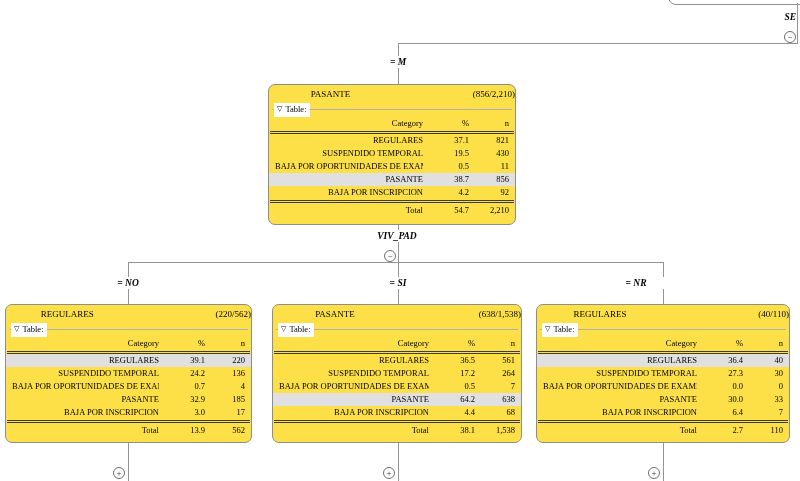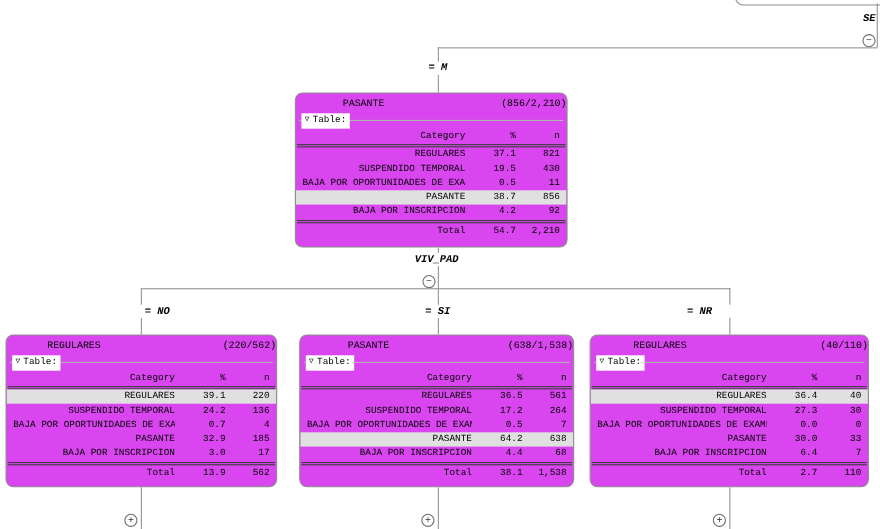--- a/index.html
+++ b/index.html
@@ -1,38 +1,38 @@
 <!DOCTYPE html>
 <html><head>
 <meta charset="utf-8">
 <style>
   html,body{margin:0;padding:0;background:#fff;}
   #canvas{
     position:relative;width:800px;height:481px;overflow:hidden;background:#ffffff;
-    font-family:Liberation Mono, monospace;color:#000;
+    font-family:Liberation Serif, serif;color:#000;
   }
   
   .vline{position:absolute;width:1px;background:#949494;}
   .hline{position:absolute;height:1px;background:#949494;}
   
   .parentbox{position:absolute;border:1px solid #909090;border-radius:8px;background:#fff;}
   
   .varlabel{
     position:absolute;font-size:9.5px;font-weight:bold;font-style:italic;
     text-align:center;background:#fff;line-height:12px;white-space:nowrap;
   }
   
   .circle{
     position:absolute;width:12px;height:12px;border:1px solid #6f6f6f;border-radius:50%;
     background:#fff;font-size:9px;line-height:11px;text-align:center;color:#333;
     box-sizing:border-box;cursor:pointer;
   }
   
   .node{
-    position:absolute;border:1px solid #8d8d8d;border-radius:7px;background:#d946ef;
+    position:absolute;border:1px solid #8d8d8d;border-radius:7px;background:#fde047;
     box-sizing:border-box;overflow:hidden;
   }
   .ntitle{display:flex;height:18px;align-items:center;font-size:9px;}
   .nt-name{flex:1;text-align:center;}
   .nt-count{flex:1;text-align:right;}
   .legend{position:relative;height:13px;margin:0 1px;}
   .legend::before{content:"";position:absolute;left:2px;right:2px;top:6px;border-top:1px solid #b2b2b2;}
   .legend-label{
     position:absolute;left:4px;top:0;background:#fff;padding:0 3px;font-size:8.5px;line-height:13px;
   }
@@ -107,21 +107,21 @@
     </div>
   </div>
 
   <div class="vline" style="left:398px;top:225px;height:37px;"></div>
   <div class="varlabel" style="left:357px;top:230px;width:80px;">VIV_PAD</div>
   <div class="circle" style="left:384px;top:250px;">−</div>
   <div class="hline" style="left:128px;top:262px;width:536px;"></div>
   <div class="vline" style="left:128px;top:262px;height:42px;"></div>
   <div class="vline" style="left:398px;top:262px;height:42px;"></div>
   <div class="vline" style="left:663px;top:262px;height:42px;"></div>
-  <div class="varlabel" style="left:113px;top:277px;width:60px;">= NO</div>
+  <div class="varlabel" style="left:98px;top:277px;width:60px;">= NO</div>
   <div class="varlabel" style="left:368px;top:277px;width:60px;">= SI</div>
   <div class="varlabel" style="left:606px;top:277px;width:60px;">= NR</div>
 
   <div class="node" style="left:5px;top:304px;width:247px;height:139px;">
     <div class="ntitle">
       <span class="nt-name">REGULARES</span>
       <span class="nt-count">(220/562)</span>
     </div>
     <div class="legend">
       <span class="legend-label"><span class="tri">▽</span><span>Table:</span></span>

